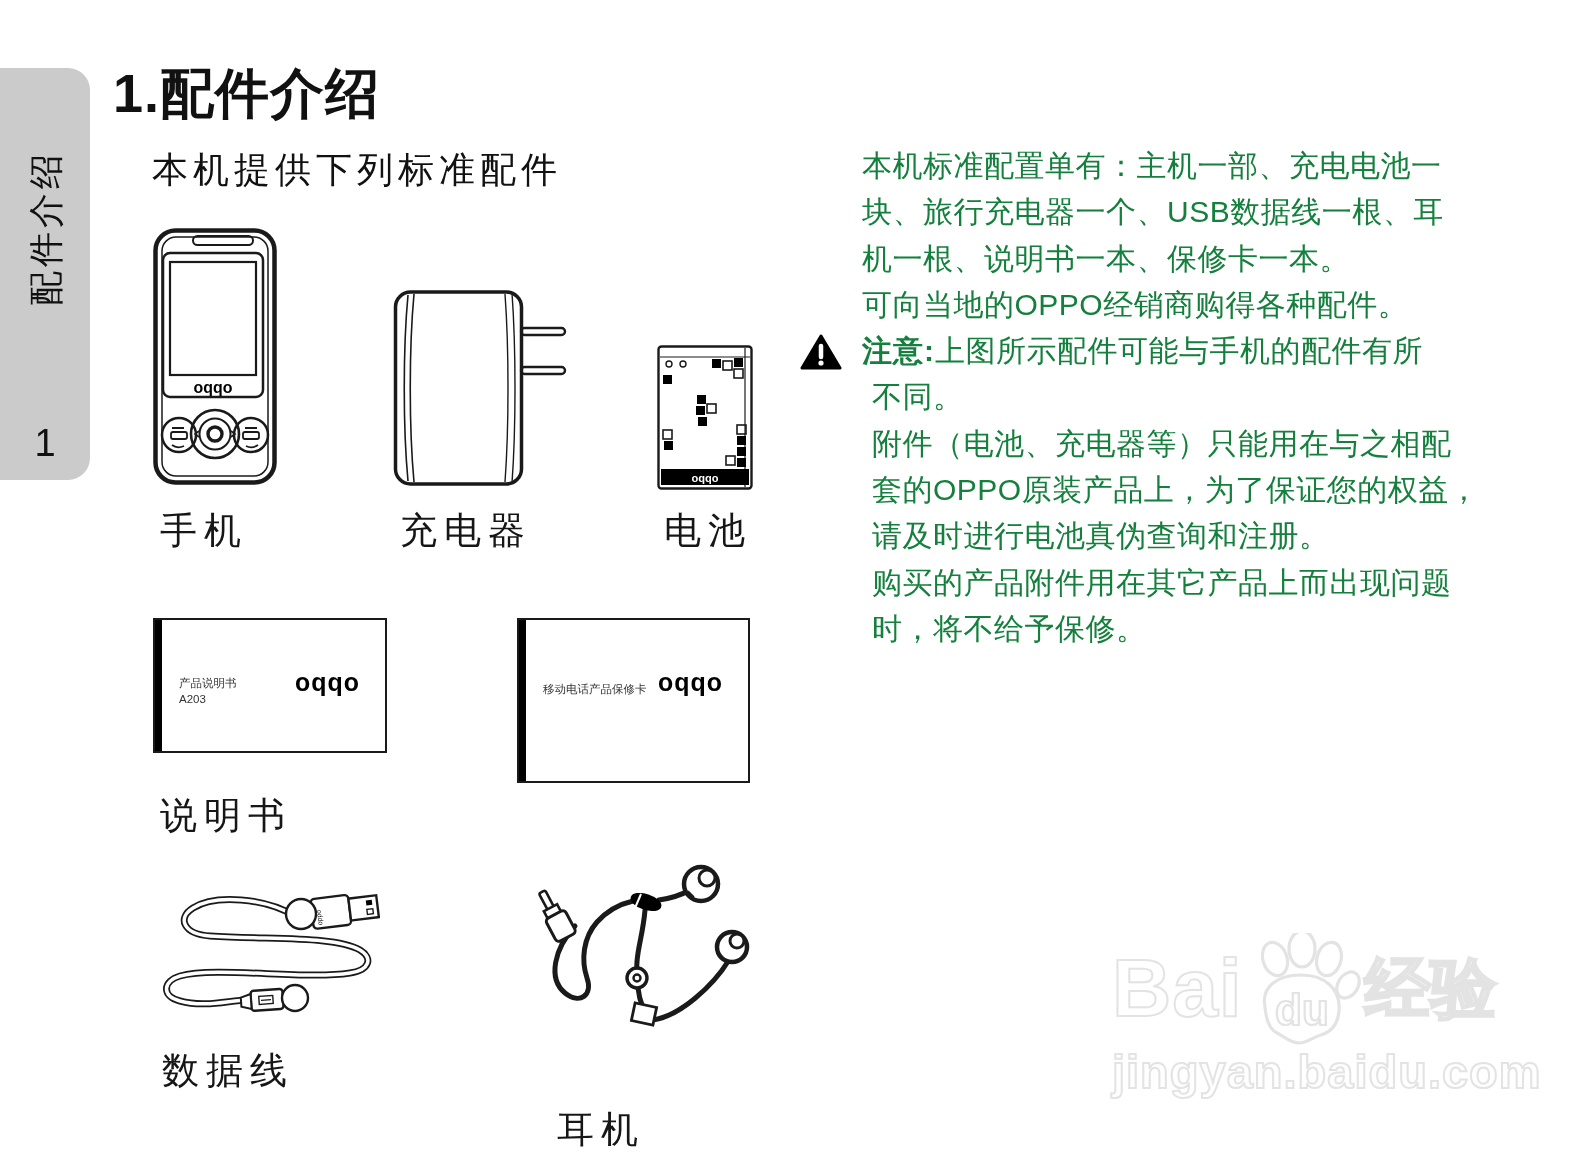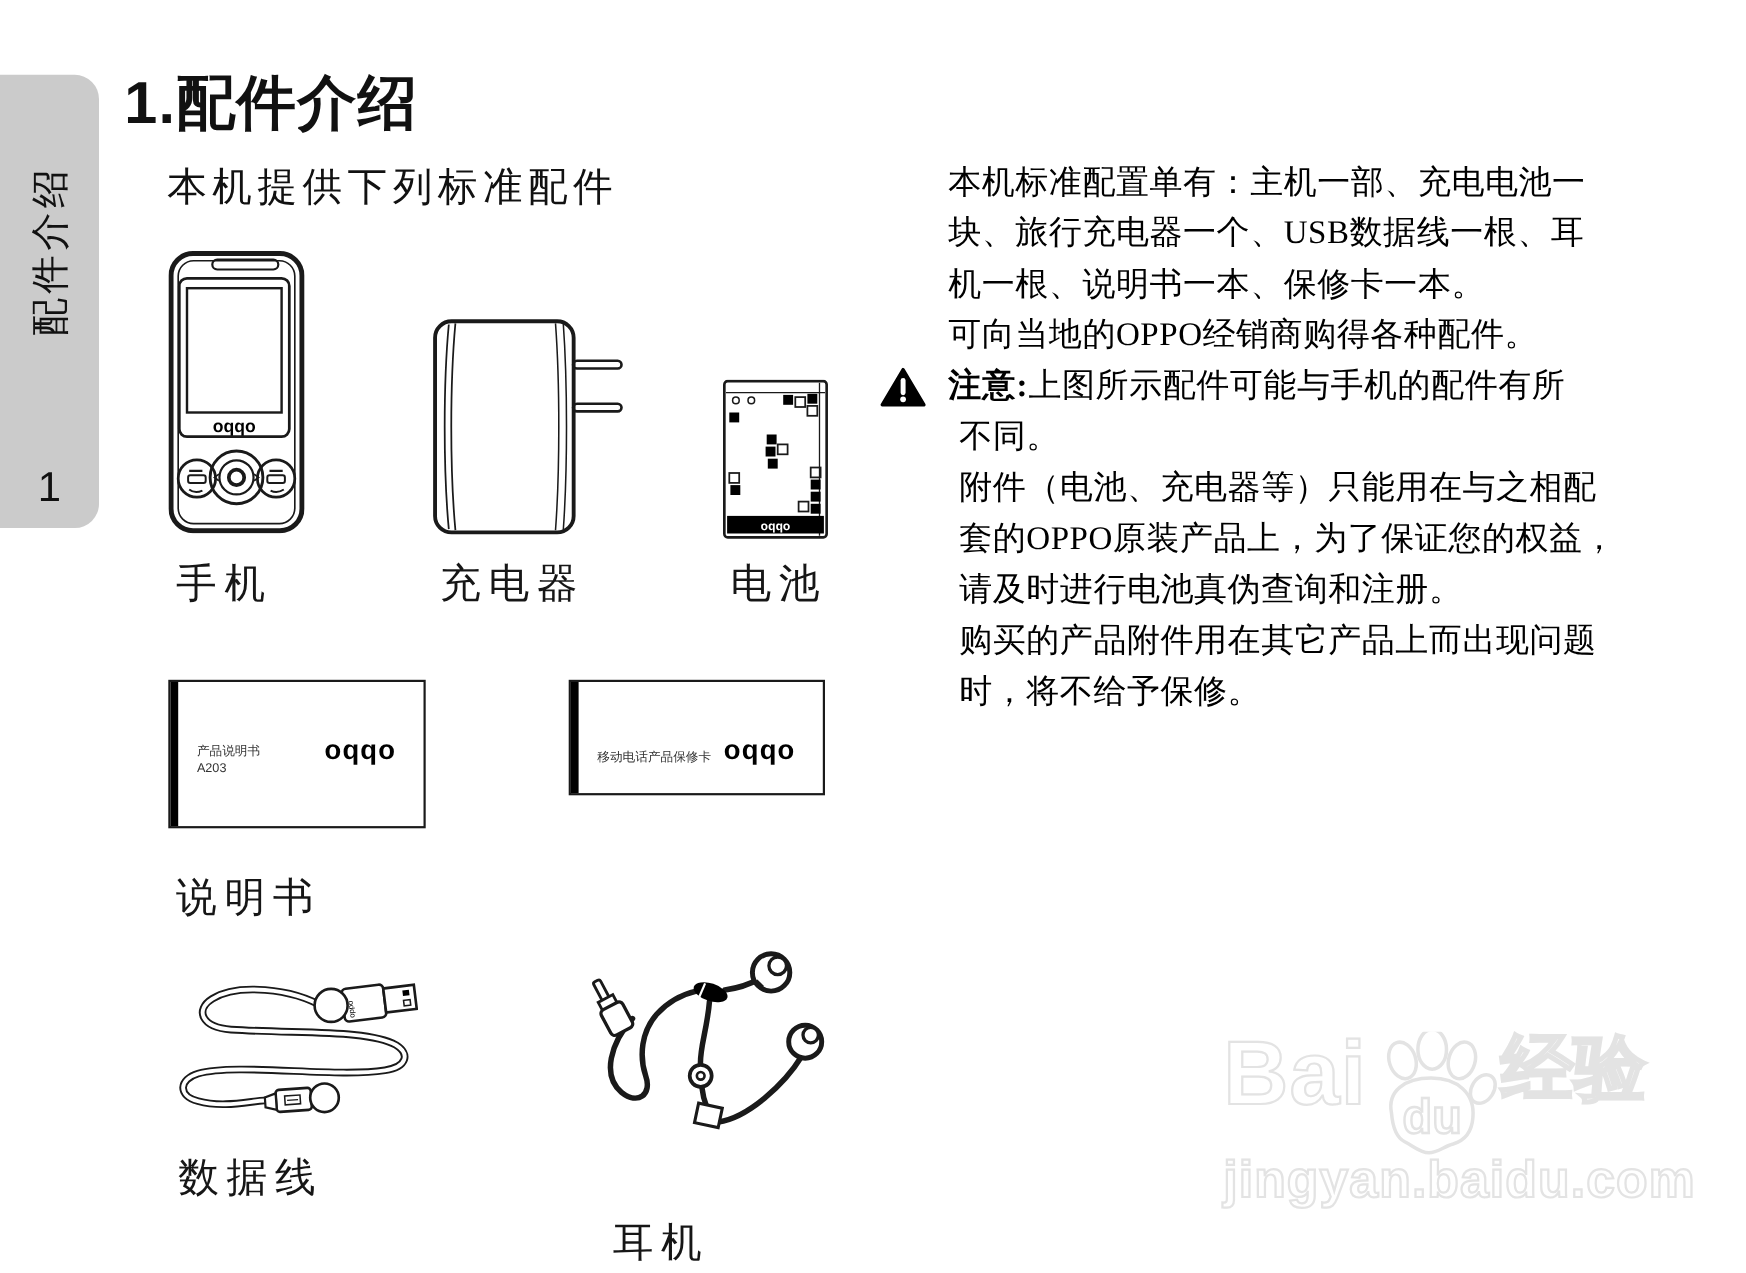--- a/index.html
+++ b/index.html
@@ -23,31 +23,31 @@
 
   
   .card{position:absolute;background:#fff;border:2px solid #1a1a1a;box-sizing:border-box;}
   .card .spine{position:absolute;left:0;top:0;bottom:0;width:7px;background:#000;}
   .card .card-text{position:absolute;left:24px;top:56px;font-size:11.5px;line-height:1.35;color:#333;}
   .card .card-logo{position:absolute;right:26px;top:48px;font-size:25px;font-weight:900;
                    letter-spacing:1px;transform:scaleX(-1);color:#000;}
 
   
   .rcol{position:absolute;left:862px;top:143px;width:650px;font-size:30px;line-height:46.3px;
-        letter-spacing:0.5px;color:#000000;font-family:Liberation Serif, serif;}
+        letter-spacing:0.5px;color:#15803d;}
   .rcol .ln{white-space:nowrap;}
   .rcol .ind{padding-left:10px;}
   .rcol .note-ln{position:relative;}
   .rcol .note-ln b{font-weight:bold;letter-spacing:1px;}
   .rcol .warn{position:absolute;left:-62px;top:6px;}
 
   
   .wm{position:absolute;left:1112px;top:938px;color:#fff;
       -webkit-text-stroke:2px #e3e3e3;font-weight:bold;}
-  .wm .row1{display:flex;align-items:flex-start;height:100px;}
+  .wm .row1{display:flex;align-items:center;height:100px;}
   .wm .bai{font-size:82px;line-height:0.95;letter-spacing:1px;}
   .wm .paw{margin:0 2px -6px 2px;}
   .wm .cn{font-size:66px;line-height:1;-webkit-text-stroke:2.5px #e3e3e3;margin-left:0;}
   .wm .row2{font-size:47px;margin-top:6px;letter-spacing:1px;}
 
   .ill{stroke:#1a1a1a;fill:none;}
 </style>
 </head>
 <body>
 
@@ -131,21 +131,21 @@
   <div class="card" style="left:153px;top:618px;width:234px;height:135px;">
     <div class="spine"></div>
     <div class="card-text">
       <div>产品说明书</div>
       <div>A203</div>
     </div>
     <div class="card-logo">oppo</div>
   </div>
   <div class="fig-label" style="left:153px;top:791px;width:234px;">说明书</div>
 
-  <div class="card" style="left:517px;top:618px;width:233px;height:105px;">
+  <div class="card" style="left:517px;top:618px;width:233px;height:165px;">
     <div class="spine"></div>
     <div class="card-text" style="top:62px;">移动电话产品保修卡</div>
     <div class="card-logo">oppo</div>
   </div>
 
   <div class="fig" style="left:155px;top:888px;">
     <svg width="225" height="130" viewBox="0 0 225 130" class="ill">
       <path d="M140,28 C110,10 60,6 38,20 C22,30 28,46 55,48 C120,52 180,48 205,62 C218,70 215,82 195,85 C150,92 60,78 25,88 C8,93 6,108 25,113 C50,120 75,112 92,112" stroke-width="7" stroke-linecap="round"></path>
       <path d="M140,28 C110,10 60,6 38,20 C22,30 28,46 55,48 C120,52 180,48 205,62 C218,70 215,82 195,85 C150,92 60,78 25,88 C8,93 6,108 25,113 C50,120 75,112 92,112" stroke="#fff" stroke-width="3.5" stroke-linecap="round"></path>
       <g transform="rotate(-7 175 25)">

